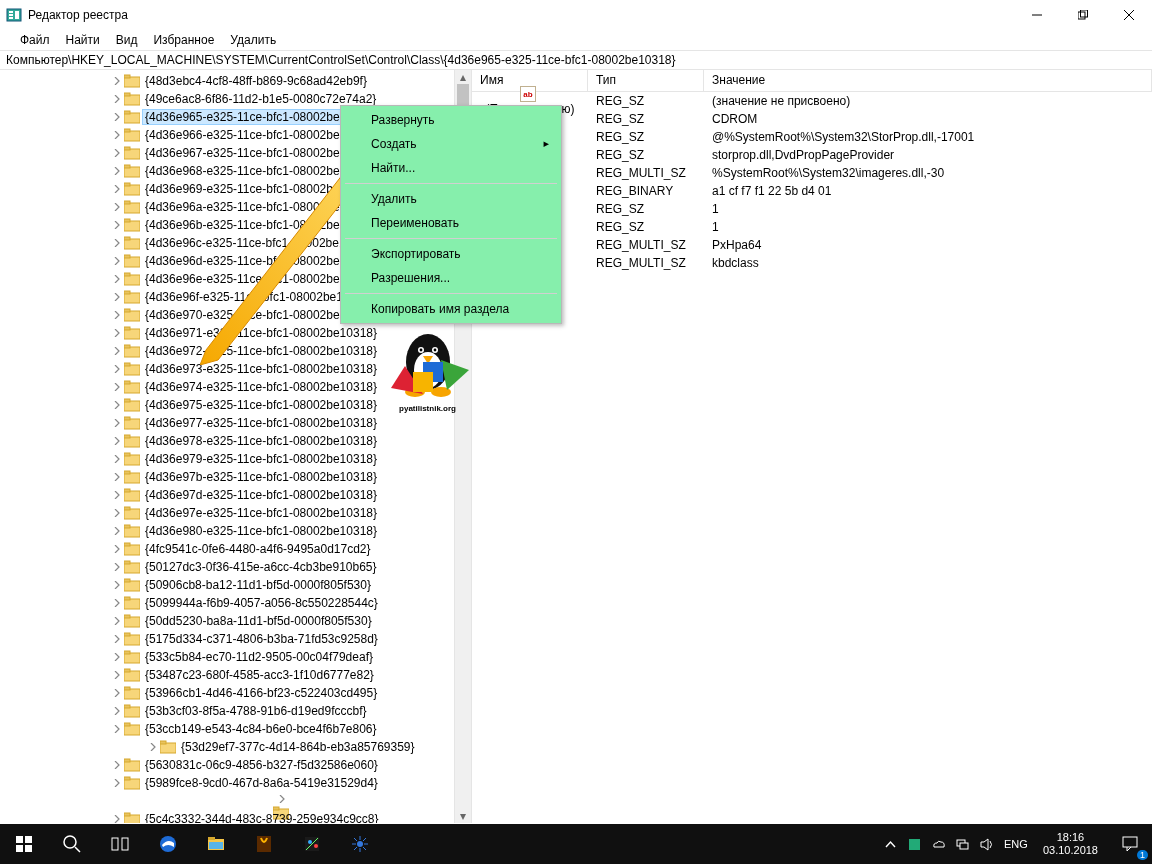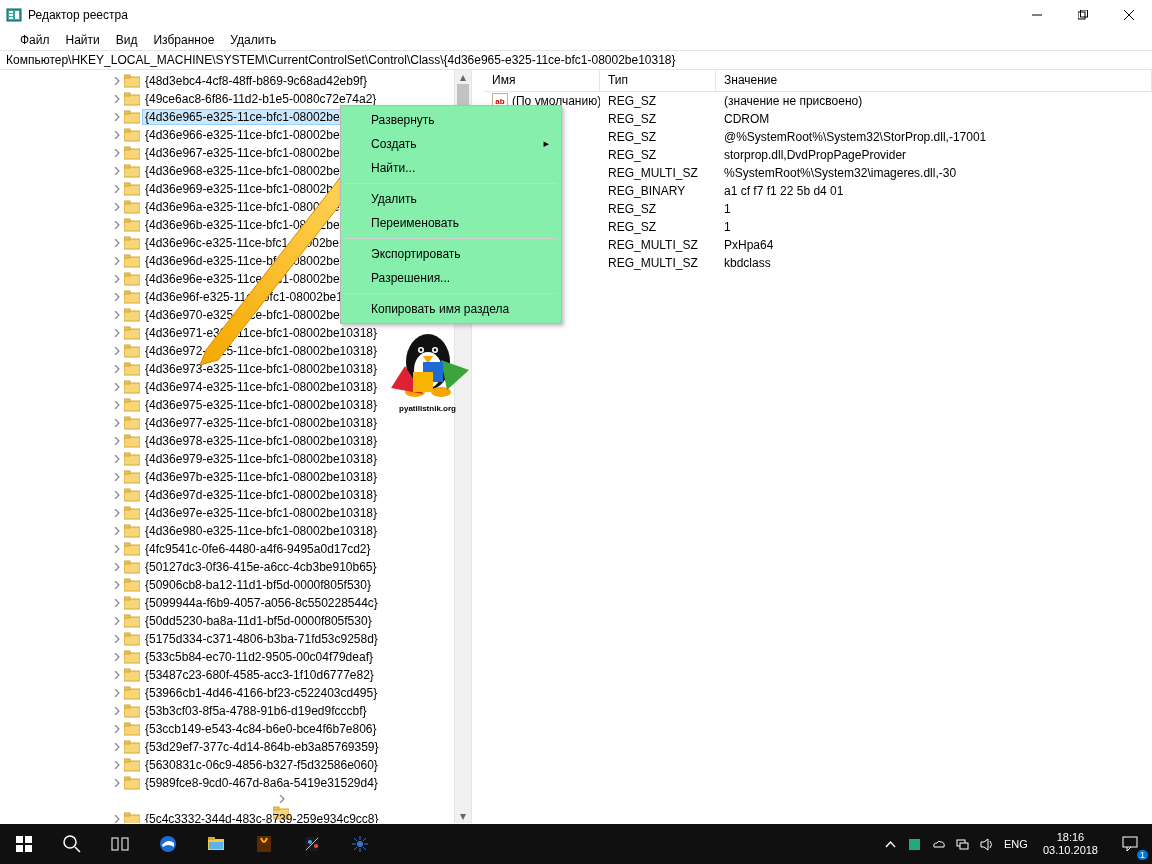--- a/index.html
+++ b/index.html
@@ -6,42 +6,42 @@
   html,body { margin:0; padding:0; width:1152px; height:864px; font-family:"Segoe UI",Tahoma,sans-serif; font-size:12px; background:#fff; color:#000; overflow:hidden; }
   .titlebar { height:30px; display:flex; align-items:center; padding-left:6px; background:#fff; }
   .titlebar .icon { width:16px; height:16px; margin-right:6px; display:flex; align-items:center; justify-content:center;}
   .titlebar .title { flex:1; font-size:12px; }
   .winbtns { display:flex; height:100%; }
   .winbtn { width:46px; height:100%; display:flex; align-items:center; justify-content:center; }
   .winbtn svg { width:10px; height:10px; }
   .menubar { height:20px; display:flex; align-items:center; padding-left:12px; font-size:12px; background:#fff;}
   .menubar span { padding:2px 8px; }
   .addrbar { height:20px; border-top:1px solid #e5e5e5; border-bottom:1px solid #e5e5e5; padding:2px 6px; font-size:12px; background:#fff; display:flex; align-items:center;}
-  .client { display:flex; height:753px;gap:12px; }
+  .client { display:flex; height:753px; }
   .treewrap { display:flex; flex:0 0 472px; border-right:1px solid #e5e5e5; position:relative;}
   .tree { flex:1 1 auto; overflow:hidden; background:#fff; }
   .tree-inner { padding-top:2px;}
   .tree-row { height:18px; display:flex; align-items:center; font-size:12px; white-space:nowrap; }
   .tree-row.selected .label { background:#cce8ff; outline:1px solid #99d1ff;}
   .expander { width:14px; text-align:center; color:#666; font-size:11px; line-height:14px; cursor:default;}
   .expander svg { width:8px; height:8px;}
   .folder-ico { width:16px; height:14px; margin-right:3px; flex:0 0 16px;}
   .label { padding:0 2px;}
   .treescroll { width:17px; background:#f0f0f0; border-left:1px solid #e5e5e5; position:relative;}
   .treescroll .thumb { position:absolute; left:2px; right:2px; top:14px; height:30px; background:#c2c2c2;}
   .treescroll .arw { position:absolute; left:0; right:0; height:14px; display:flex; align-items:center; justify-content:center; color:#666;}
   .treescroll .arw.up{top:0}.treescroll .arw.dn{bottom:0}
   .list { flex:1 1 auto; display:flex; flex-direction:column;}
   .listhdr { display:flex; height:22px; font-size:12px; border-bottom:1px solid #e5e5e5;}
   .listhdr .col { padding:3px 8px; border-right:1px solid #e5e5e5;}
   .col.name{width:116px}.col.type{width:116px}.col.value{flex:1}
   .listbody { flex:1; position:relative;}
   .lrow { height:18px; display:flex; align-items:center; font-size:12px;}
   .lrow .c { padding:0 8px; white-space:nowrap; overflow:hidden;}
-  .lrow .c.name{width:116px;display:flex;align-items:center;}
+  .lrow .c.name{width:116px;display:flex;align-items:center;flex-direction:column;}
   .lrow .c.type{width:116px}
   .lrow .c.value{flex:1}
   .valico { width:16px; height:16px; margin-right:4px; border:1px solid #c0b090; background:#fff; display:flex; align-items:center; justify-content:center; font-size:8px; font-weight:bold; flex:0 0 16px;}
   .valico.str{color:#c00;}
   .valico.bin{color:#06c;}
   .ctxmenu { position:absolute; left:340px; top:105px; width:222px; background:#86efac; border:1px solid #b8b8b8; box-shadow:2px 2px 4px rgba(0,0,0,.25); padding:2px; z-index:100; font-size:12px;}
   .ctxmenu .item { padding:5px 26px 5px 28px; position:relative;}
   .ctxmenu .item.arrow::after{content:"▸"; position:absolute; right:10px; top:5px; font-size:11px;}
   .ctxmenu .sep { height:1px; background:#d0d0d0; margin:3px 2px;}
   .arrow-overlay { position:absolute; left:200px; top:135px; width:200px; height:230px; z-index:50; pointer-events:none;}
@@ -470,21 +470,21 @@
           <div class="tree-row" style="padding-left: 110px;">
             <span class="expander"><svg viewBox="0 0 8 8">
                 <path d="M2 0 L6 4 L2 8" fill="none" stroke="#888" stroke-width="1.2"></path>
               </svg></span>
             <span class="folder-ico"><svg viewBox="0 0 16 14">
                 <rect x="0" y="3" width="16" height="10" fill="#f7d67a" stroke="#d6a82e"></rect>
                 <rect x="0" y="1" width="6" height="3" fill="#e8c35e" stroke="#d6a82e"></rect>
               </svg></span>
             <span class="label">{53ccb149-e543-4c84-b6e0-bce4f6b7e806}</span>
           </div>
-          <div class="tree-row" style="padding-left: 110px;">
+          <div class="tree-row" style="padding-left: 110px; margin-left: 36px;">
             <span class="expander"><svg viewBox="0 0 8 8">
                 <path d="M2 0 L6 4 L2 8" fill="none" stroke="#888" stroke-width="1.2"></path>
               </svg></span>
             <span class="folder-ico"><svg viewBox="0 0 16 14">
                 <rect x="0" y="3" width="16" height="10" fill="#f7d67a" stroke="#d6a82e"></rect>
                 <rect x="0" y="1" width="6" height="3" fill="#e8c35e" stroke="#d6a82e"></rect>
               </svg></span>
             <span class="label">{53d29ef7-377c-4d14-864b-eb3a85769359}</span>
           </div>
           <div class="tree-row" style="padding-left: 110px;">

